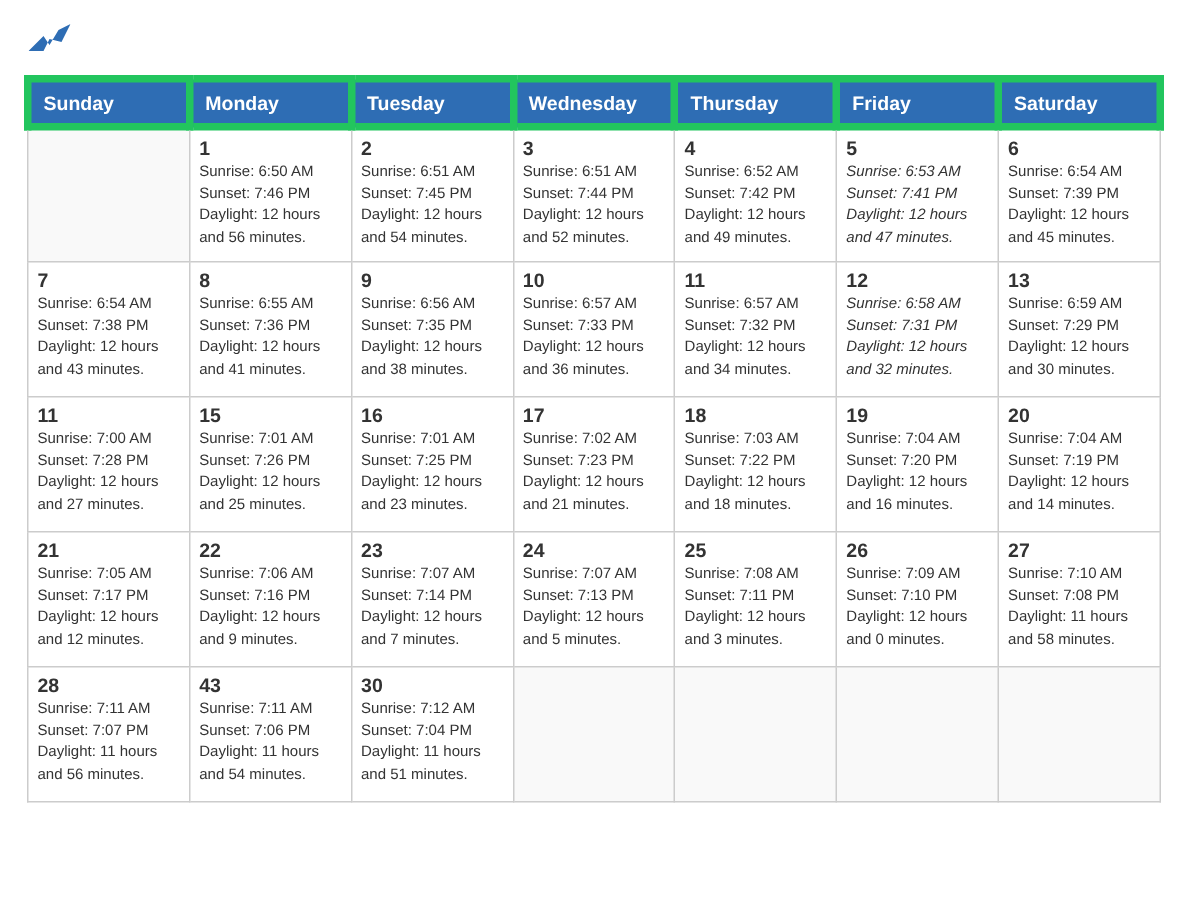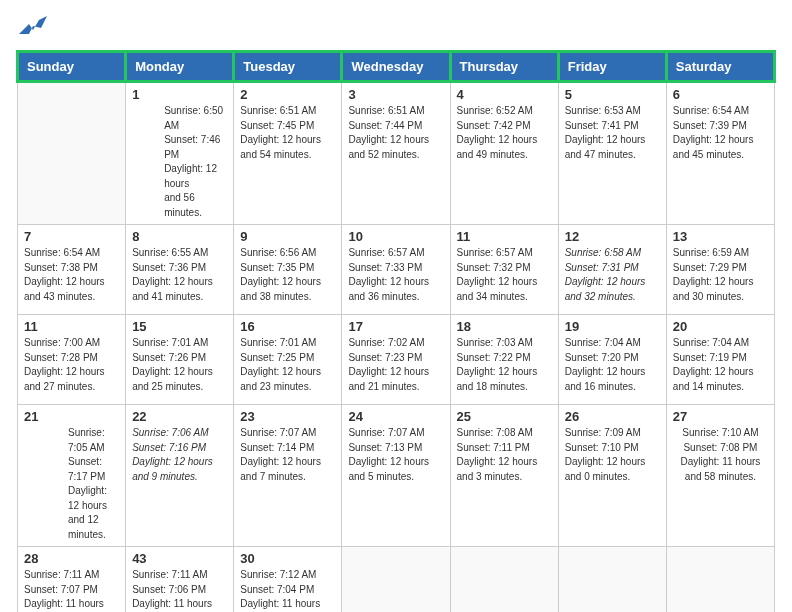--- a/index.html
+++ b/index.html
@@ -33,21 +33,21 @@
       border-collapse: collapse;
       table-layout: fixed;
     }
     th {
       background-color: #2e6db4;
       color: #fff;
       font-size: 13px;
       font-weight: bold;
       text-align: left;
       padding: 6px 8px;
-      border: 3px solid #22c55e;
+      border: 5px solid #22c55e;
     }
     td {
       border: 1px solid #ccc;
       vertical-align: top;
       padding: 4px 6px;
       font-size: 10.5px;
       color: #333;
       height: 90px;
     }
     td.empty {
@@ -118,21 +118,21 @@
         <th>Thursday</th>
         <th>Friday</th>
         <th>Saturday</th>
       </tr>
   </thead>
   <tbody id="calendar-body">
   <tr>
         <td class="empty"></td>
         <td>
           <span class="day-num">1</span>
-          <div class="day-info" style="white-space: pre-line; margin-left: 32px;">Sunrise: 6:50 AM
+          <div class="day-info" style="white-space: pre-line;">Sunrise: 6:50 AM
 Sunset: 7:46 PM
 Daylight: 12 hours
 and 56 minutes.</div>
         </td>
         <td>
           <span class="day-num">2</span>
           <div class="day-info" style="white-space: pre-line;">Sunrise: 6:51 AM
 Sunset: 7:45 PM
 Daylight: 12 hours
 and 54 minutes.</div>
@@ -146,21 +146,21 @@
         </td>
         <td>
           <span class="day-num">4</span>
           <div class="day-info" style="white-space: pre-line;">Sunrise: 6:52 AM
 Sunset: 7:42 PM
 Daylight: 12 hours
 and 49 minutes.</div>
         </td>
         <td>
           <span class="day-num">5</span>
-          <div class="day-info" style="white-space: pre-line;">Sunrise: 6:53 AM
+          <div class="day-info" style="white-space: pre-line; font-style: italic;">Sunrise: 6:53 AM
 Sunset: 7:41 PM
 Daylight: 12 hours
 and 47 minutes.</div>
         </td>
         <td>
           <span class="day-num">6</span>
           <div class="day-info" style="white-space: pre-line;">Sunrise: 6:54 AM
 Sunset: 7:39 PM
 Daylight: 12 hours
 and 45 minutes.</div>
@@ -264,28 +264,28 @@
           <span class="day-num">20</span>
           <div class="day-info" style="white-space: pre-line;">Sunrise: 7:04 AM
 Sunset: 7:19 PM
 Daylight: 12 hours
 and 14 minutes.</div>
         </td>
       </tr>
       <tr>
         <td>
           <span class="day-num">21</span>
-          <div class="day-info" style="white-space: pre-line; margin-left: 44px;">Sunrise: 7:05 AM
+          <div class="day-info" style="white-space: pre-line;">Sunrise: 7:05 AM
 Sunset: 7:17 PM
 Daylight: 12 hours
 and 12 minutes.</div>
         </td>
         <td>
           <span class="day-num">22</span>
-          <div class="day-info" style="white-space: pre-line; font-style: italic;">Sunrise: 7:06 AM
+          <div class="day-info" style="white-space: pre-line;">Sunrise: 7:06 AM
 Sunset: 7:16 PM
 Daylight: 12 hours
 and 9 minutes.</div>
         </td>
         <td>
           <span class="day-num">23</span>
           <div class="day-info" style="white-space: pre-line;">Sunrise: 7:07 AM
 Sunset: 7:14 PM
 Daylight: 12 hours
 and 7 minutes.</div>
@@ -306,21 +306,21 @@
         </td>
         <td>
           <span class="day-num">26</span>
           <div class="day-info" style="white-space: pre-line;">Sunrise: 7:09 AM
 Sunset: 7:10 PM
 Daylight: 12 hours
 and 0 minutes.</div>
         </td>
         <td>
           <span class="day-num">27</span>
-          <div class="day-info" style="white-space: pre-line; text-align: center;">Sunrise: 7:10 AM
+          <div class="day-info" style="white-space: pre-line;">Sunrise: 7:10 AM
 Sunset: 7:08 PM
 Daylight: 11 hours
 and 58 minutes.</div>
         </td>
       </tr>
       <tr>
         <td>
           <span class="day-num">28</span>
           <div class="day-info" style="white-space: pre-line;">Sunrise: 7:11 AM
 Sunset: 7:07 PM

